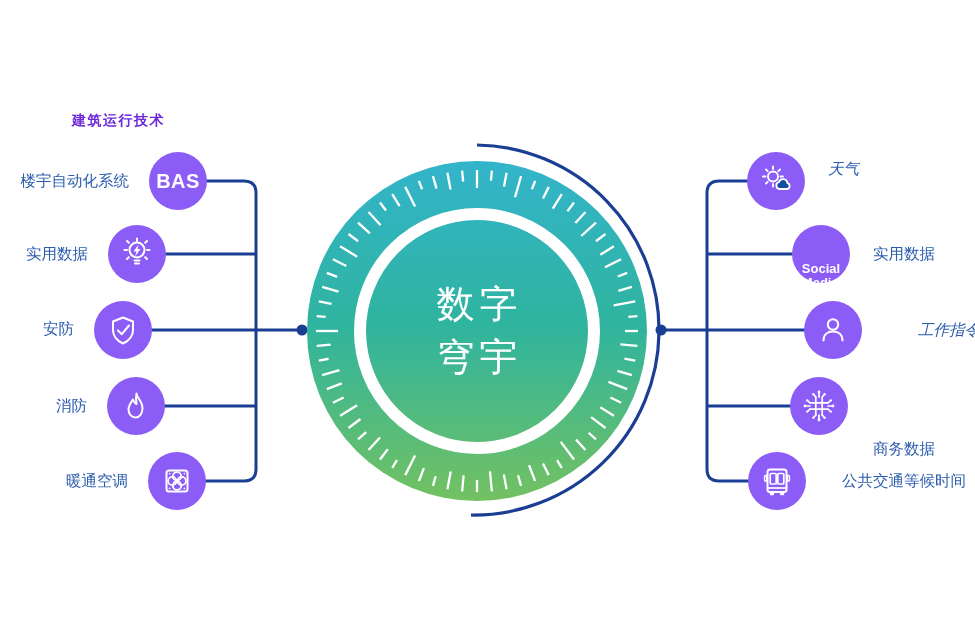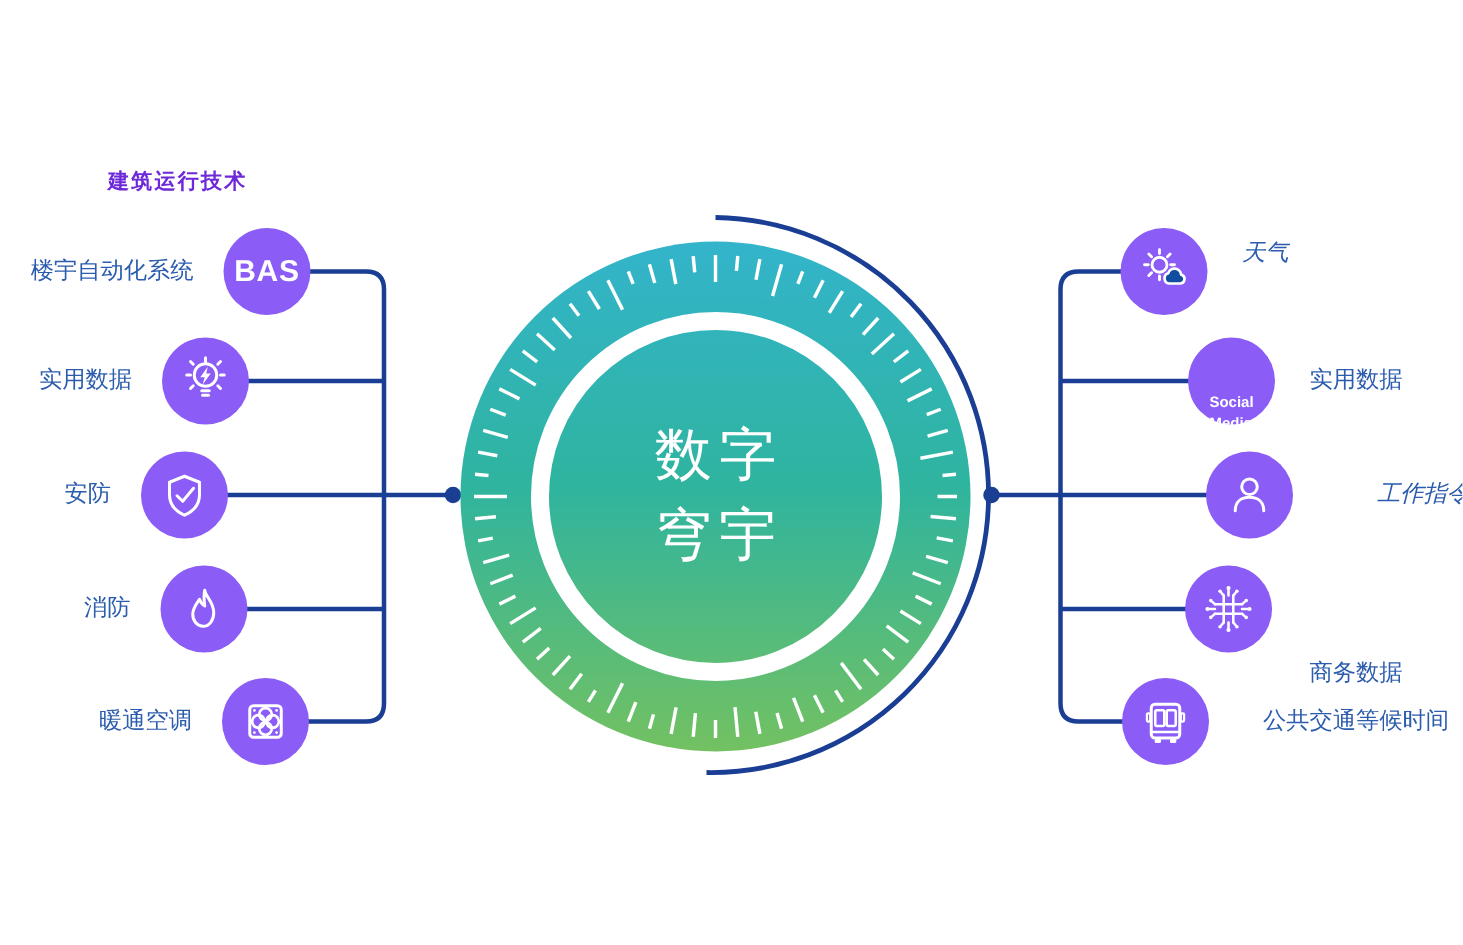--- a/index.html
+++ b/index.html
@@ -24,21 +24,21 @@
     display:flex;flex-direction:column;align-items:center;justify-content:center;
     color:#ffffff;font-size:38px;font-weight:300;letter-spacing:5px;line-height:53px;
     text-indent:5px;
   }
   .node{
     position:absolute;width:58px;height:58px;border-radius:50%;background:#8b5cf6;
     display:flex;align-items:center;justify-content:center;color:#fff;z-index:3;
   }
   .node svg{width:40px;height:40px;display:block;}
   .badge{font-weight:bold;font-size:20px;letter-spacing:.5px;}
-  .badge-sm{font-weight:bold;font-size:10px;line-height:14px;text-align:left;margin-top:44px;}
+  .badge-sm{font-weight:bold;font-size:13px;line-height:14px;text-align:left;margin-top:44px;}
   .label{
     position:absolute;font-size:15.5px;color:#2B5CAD;white-space:nowrap;line-height:22px;z-index:3;
   }
   .label.l{text-align:right;}
   .header{
     position:absolute;font-size:14px;font-weight:bold;color:#6d28d9;letter-spacing:1.5px;
     white-space:nowrap;z-index:3;
   }
 </style>
 </head>

